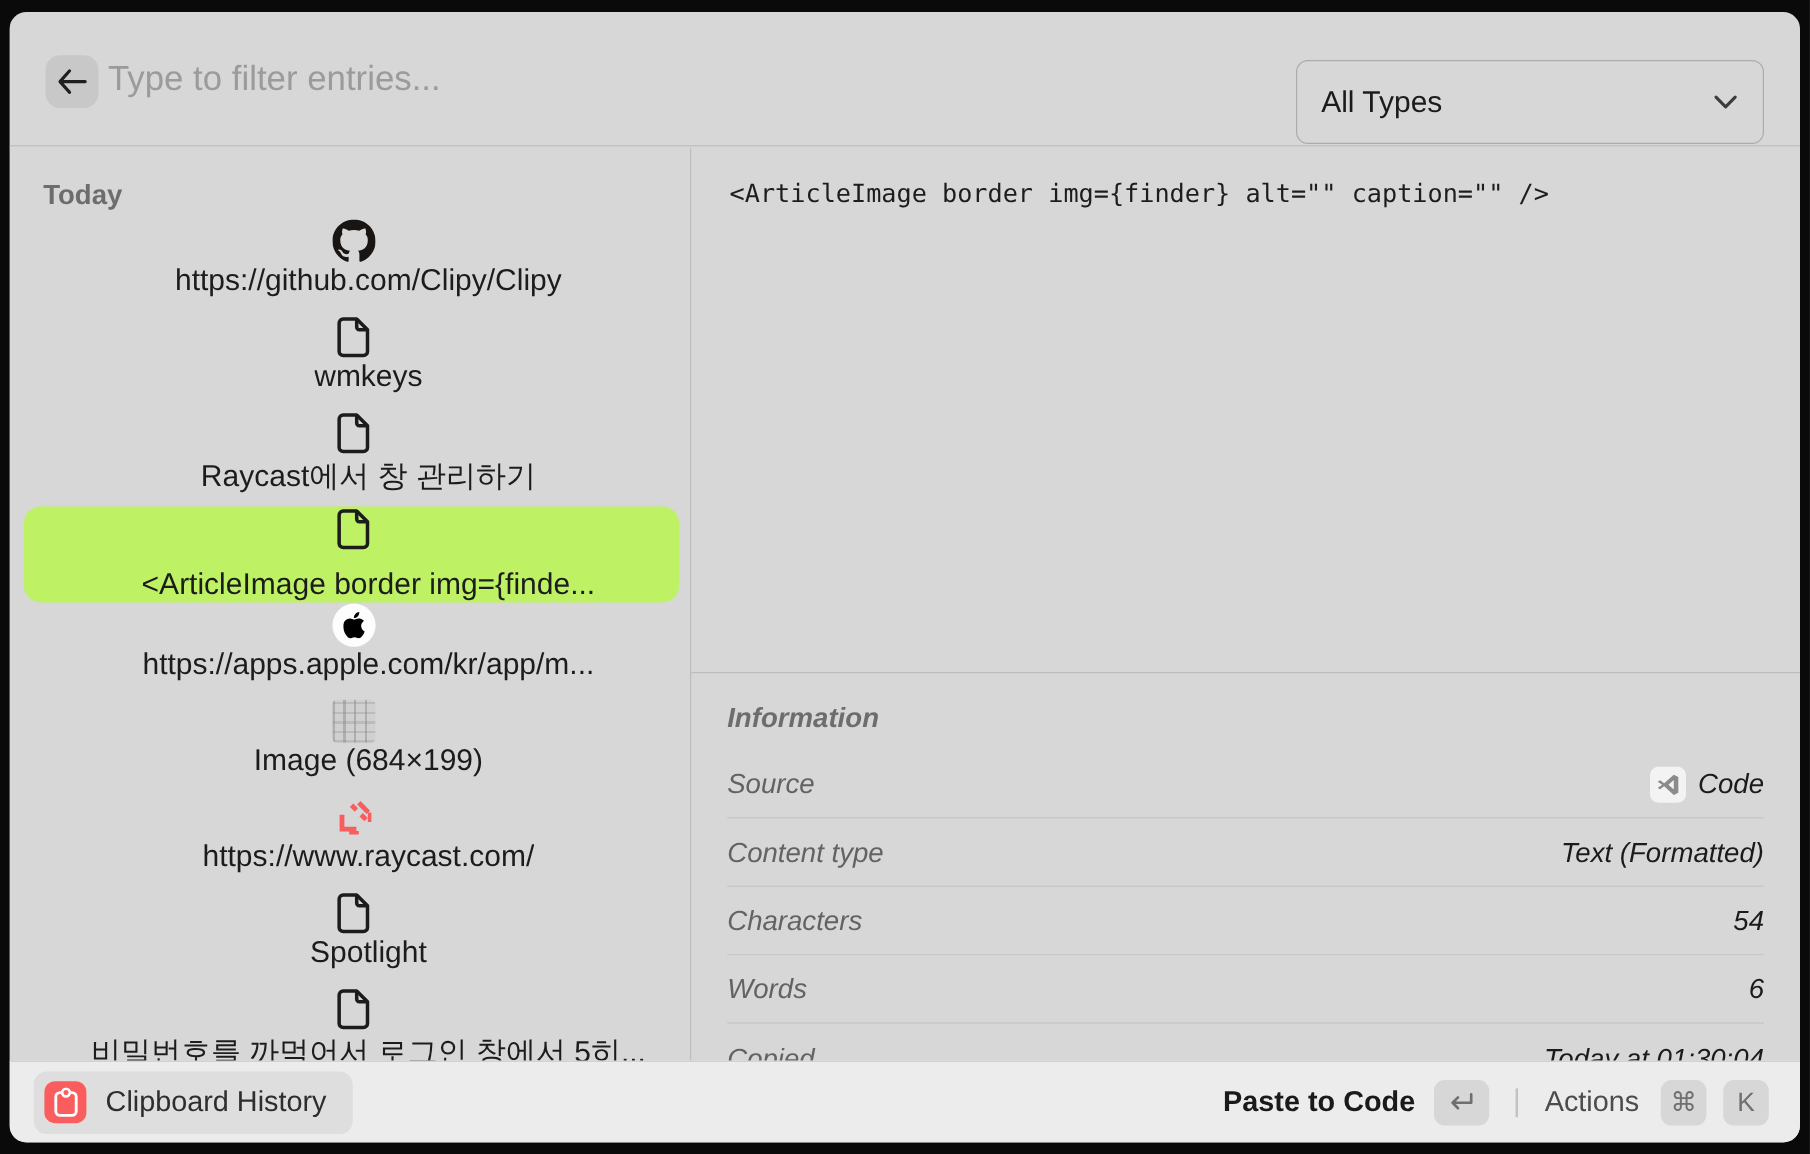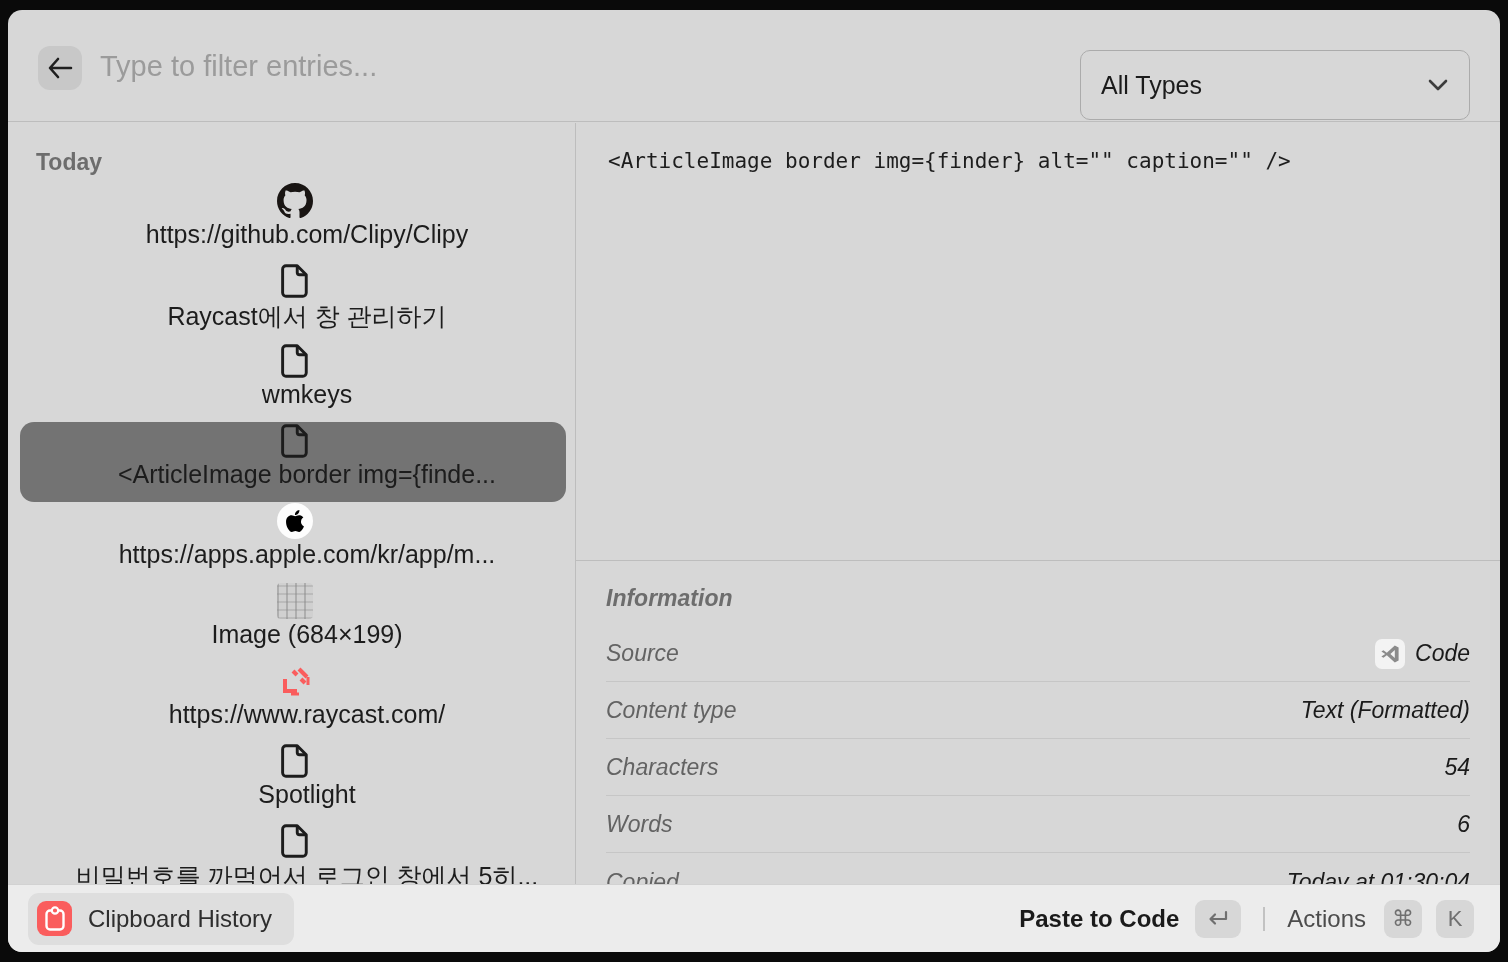--- a/index.html
+++ b/index.html
@@ -11,37 +11,37 @@
   .window { position: absolute; left: 8px; top: 10px; width: 1492px; height: 942px;
             background: #d7d7d7; border-radius: 14px; overflow: hidden; }
 
   
   .topbar { position: absolute; left: 0; top: 0; right: 0; height: 112px;
             border-bottom: 1px solid #bdbdbd; display: flex; align-items: center; }
   .back-btn { position: absolute; left: 30px; top: 36px; width: 44px; height: 44px;
               border-radius: 12px; background: #c8c8c8; border: none; cursor: pointer;
               display: flex; align-items: center; justify-content: center; }
   .back-btn svg { display: block; }
-  .search-input { position: absolute; left: 92px; top: 30px; width: 900px; height: 52px;
+  .search-input { position: absolute; left: 82px; top: 30px; width: 900px; height: 52px;
                   border: none; outline: none; background: transparent;
                   font-size: 29px; color: #b91c1c;
                   font-family: "Liberation Sans", sans-serif; }
   .search-input::placeholder { color: #9b9b9b; }
   .type-dropdown { position: absolute; right: 30px; top: 40px; width: 390px; height: 70px;
                    border: 1px solid #ababab; border-radius: 10px; background: transparent;
                    display: flex; align-items: center; padding: 0 20px; cursor: pointer; }
   .type-dropdown .label { font-size: 25px; color: #1b1b1b; flex: 1; text-align: left; }
 
   
   .list-panel { position: absolute; left: 0; top: 113px; width: 567px; bottom: 68px;
                 overflow: hidden; }
   .section-label { margin: 26px 0 6px 28px; font-size: 23px; font-weight: 700; color: #6d6d6d; }
   .list-item { height: 80px; margin: 0 9px 0 12px; border-radius: 14px;
                display: flex; align-items: center; padding: 0 14px 0 18px; cursor: pointer; flex-direction: column; }
-  .list-item.selected { background: #737373; }
+  .list-item.selected { background: #bef264; justify-content: space-between; }
   .item-icon { width: 38px; height: 38px; flex: 0 0 38px; display: flex;
                align-items: center; justify-content: center; }
   .item-label { margin-left: 24px; font-size: 25px; color: #1c1c1c; white-space: nowrap;
                 overflow: hidden; }
   .apple-badge { width: 36px; height: 36px; border-radius: 50%; background: #fdfdfd;
                  display: flex; align-items: center; justify-content: center; }
   .img-thumb { width: 36px; height: 36px; border-radius: 4px; background: #cfcfcf;
                background-image:
                  repeating-linear-gradient(90deg, rgba(120,120,120,.45) 0 2px, transparent 2px 9px),
                  repeating-linear-gradient(0deg, rgba(140,140,140,.35) 0 2px, transparent 2px 8px);
@@ -127,31 +127,31 @@
       <span class="item-label">https://github.com/Clipy/Clipy</span>
     </div>
 
     <div class="list-item">
       <span class="item-icon">
         <svg width="32" height="36" viewBox="0 0 28 32">
           <path d="M6 2.5 H16 L24 10.5 V26.5 A3 3 0 0 1 21 29.5 H6 A3 3 0 0 1 3 26.5 V5.5 A3 3 0 0 1 6 2.5 Z" fill="none" stroke="#1c1c1c" stroke-width="2.6" stroke-linejoin="round"></path>
           <path d="M16 2.5 V8.5 A2 2 0 0 0 18 10.5 H24" fill="none" stroke="#1c1c1c" stroke-width="2.6" stroke-linejoin="round"></path>
         </svg>
       </span>
+      <span class="item-label">wmkeys</span>
+    </div>
+
+    <div class="list-item">
+      <span class="item-icon">
+        <svg width="32" height="36" viewBox="0 0 28 32">
+          <path d="M6 2.5 H16 L24 10.5 V26.5 A3 3 0 0 1 21 29.5 H6 A3 3 0 0 1 3 26.5 V5.5 A3 3 0 0 1 6 2.5 Z" fill="none" stroke="#1c1c1c" stroke-width="2.6" stroke-linejoin="round"></path>
+          <path d="M16 2.5 V8.5 A2 2 0 0 0 18 10.5 H24" fill="none" stroke="#1c1c1c" stroke-width="2.6" stroke-linejoin="round"></path>
+        </svg>
+      </span>
       <span class="item-label">Raycast에서 창 관리하기</span>
-    </div>
-
-    <div class="list-item">
-      <span class="item-icon">
-        <svg width="32" height="36" viewBox="0 0 28 32">
-          <path d="M6 2.5 H16 L24 10.5 V26.5 A3 3 0 0 1 21 29.5 H6 A3 3 0 0 1 3 26.5 V5.5 A3 3 0 0 1 6 2.5 Z" fill="none" stroke="#1c1c1c" stroke-width="2.6" stroke-linejoin="round"></path>
-          <path d="M16 2.5 V8.5 A2 2 0 0 0 18 10.5 H24" fill="none" stroke="#1c1c1c" stroke-width="2.6" stroke-linejoin="round"></path>
-        </svg>
-      </span>
-      <span class="item-label">wmkeys</span>
     </div>
 
     <div class="list-item selected">
       <span class="item-icon">
         <svg width="32" height="36" viewBox="0 0 28 32">
           <path d="M6 2.5 H16 L24 10.5 V26.5 A3 3 0 0 1 21 29.5 H6 A3 3 0 0 1 3 26.5 V5.5 A3 3 0 0 1 6 2.5 Z" fill="none" stroke="#1c1c1c" stroke-width="2.6" stroke-linejoin="round"></path>
           <path d="M16 2.5 V8.5 A2 2 0 0 0 18 10.5 H24" fill="none" stroke="#1c1c1c" stroke-width="2.6" stroke-linejoin="round"></path>
         </svg>
       </span>
       <span class="item-label">&lt;ArticleImage border img={finde...</span>

